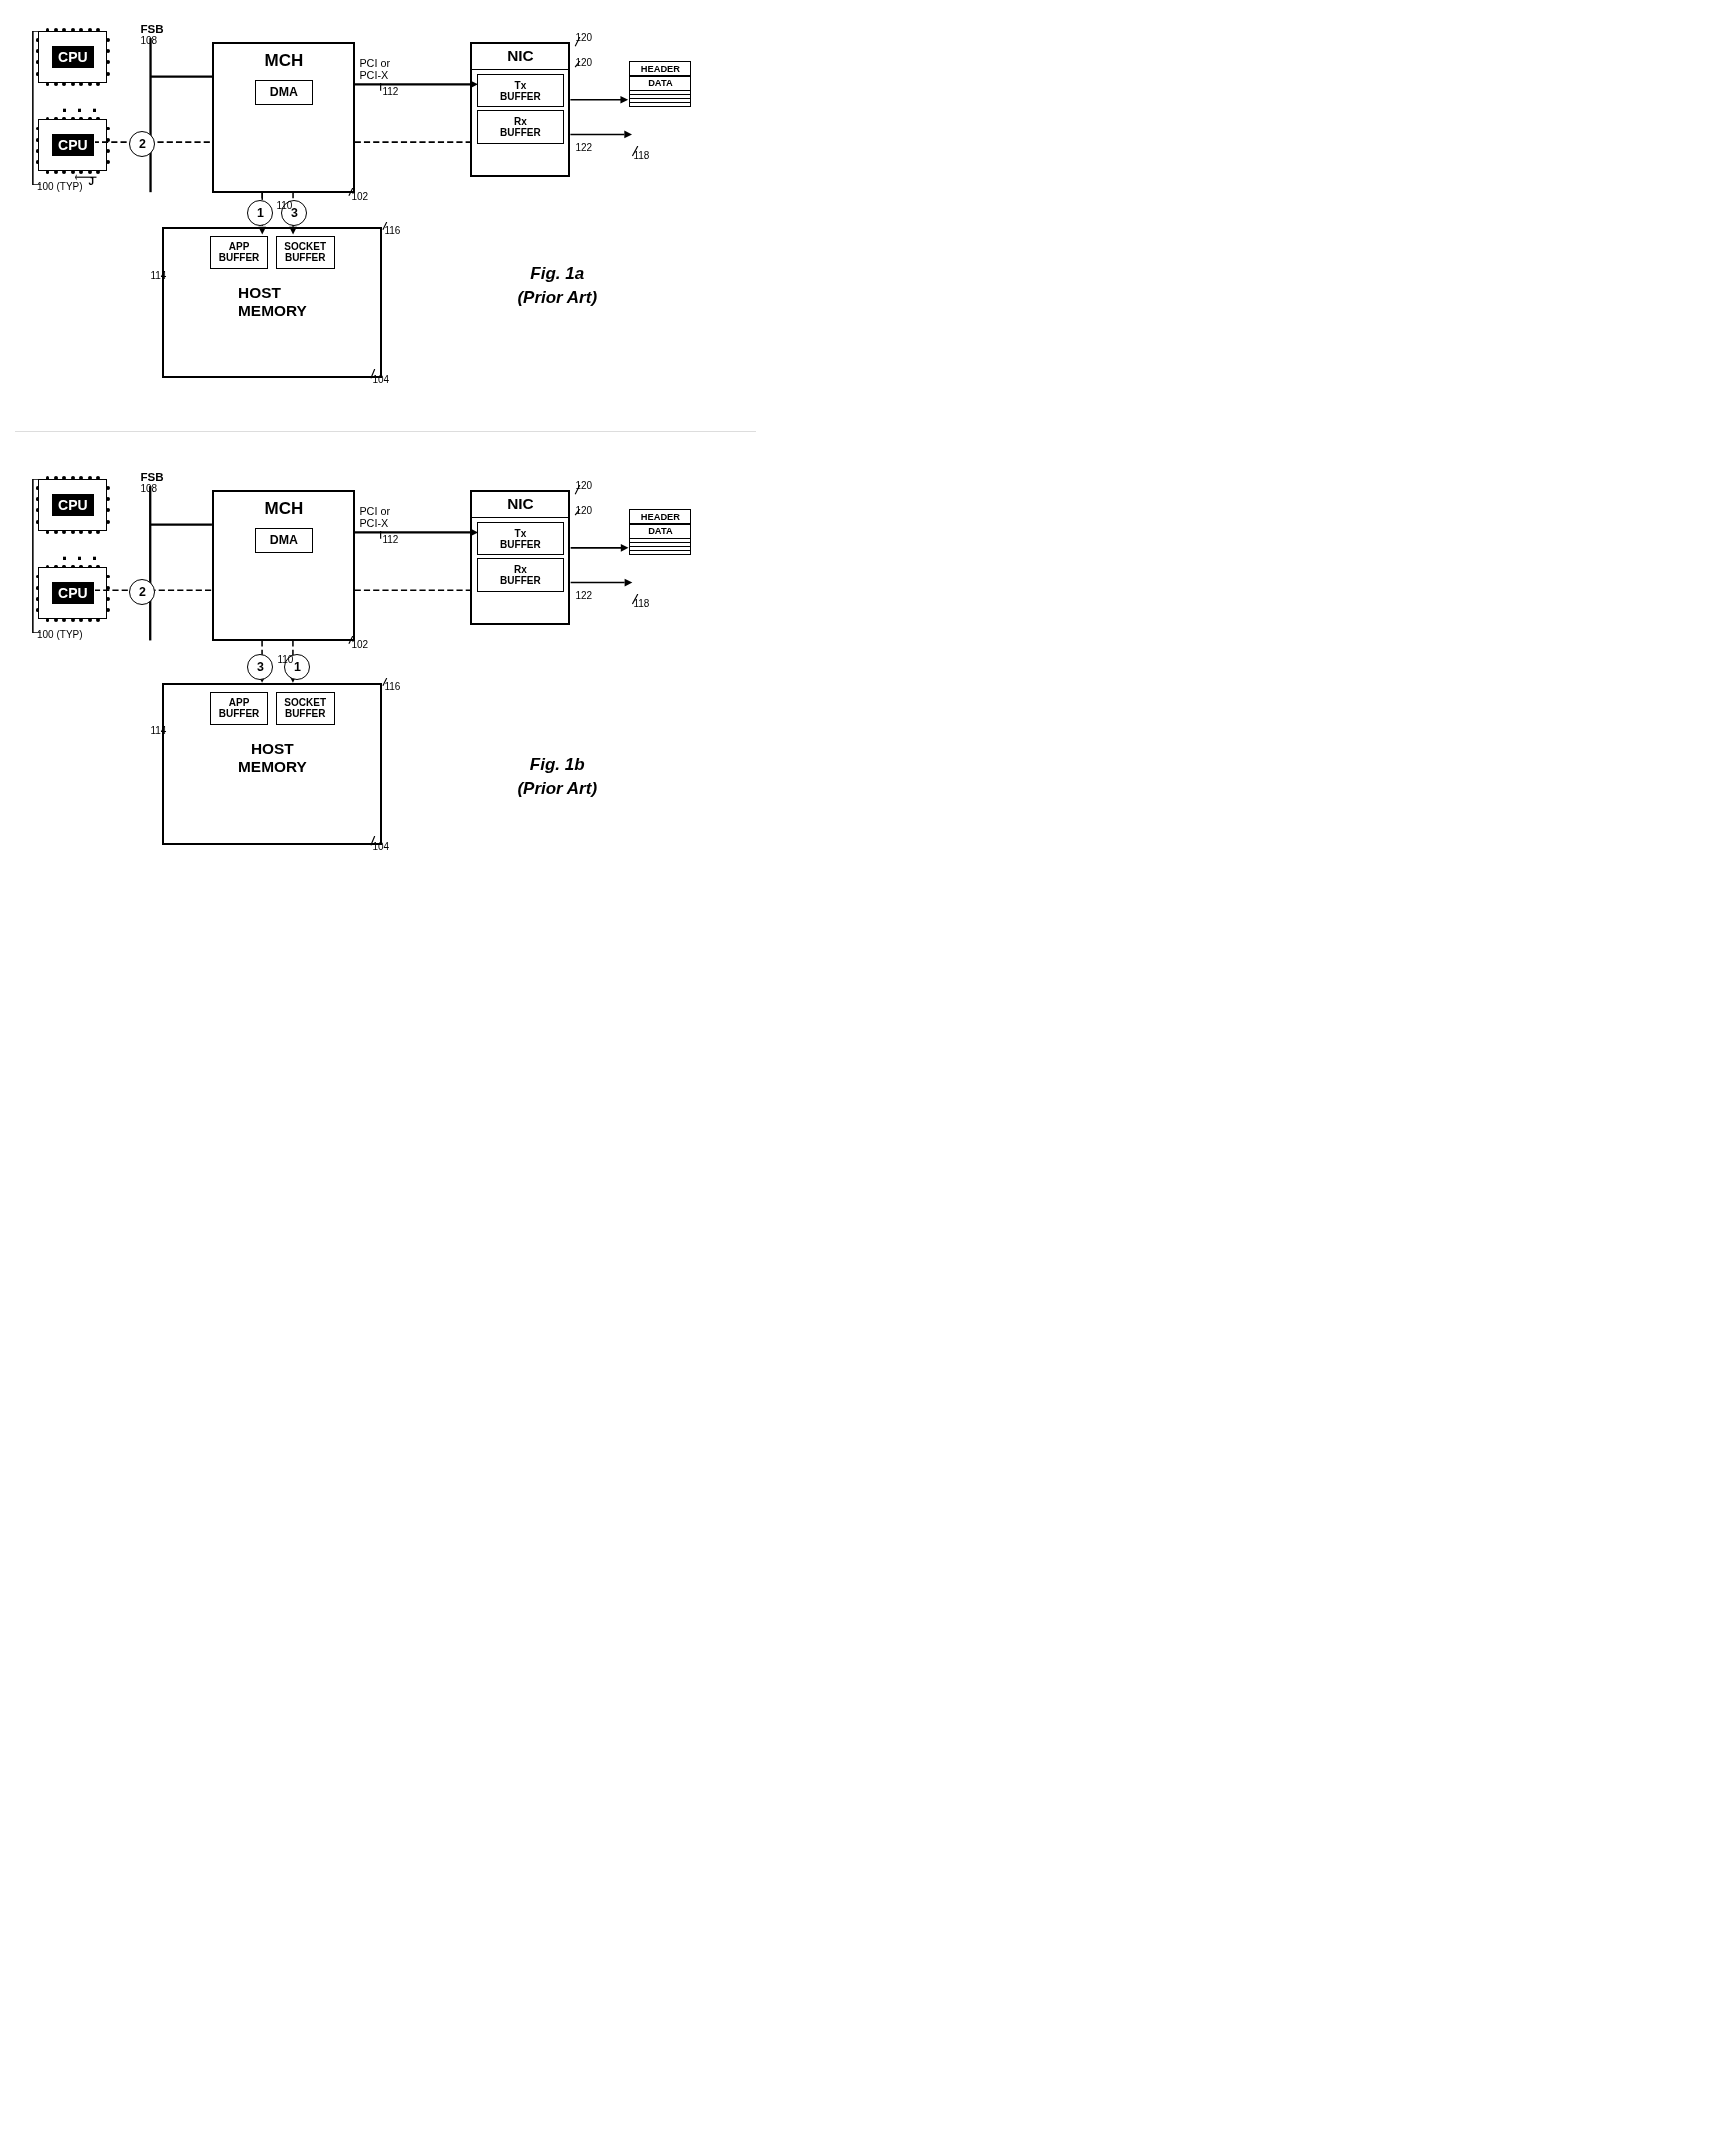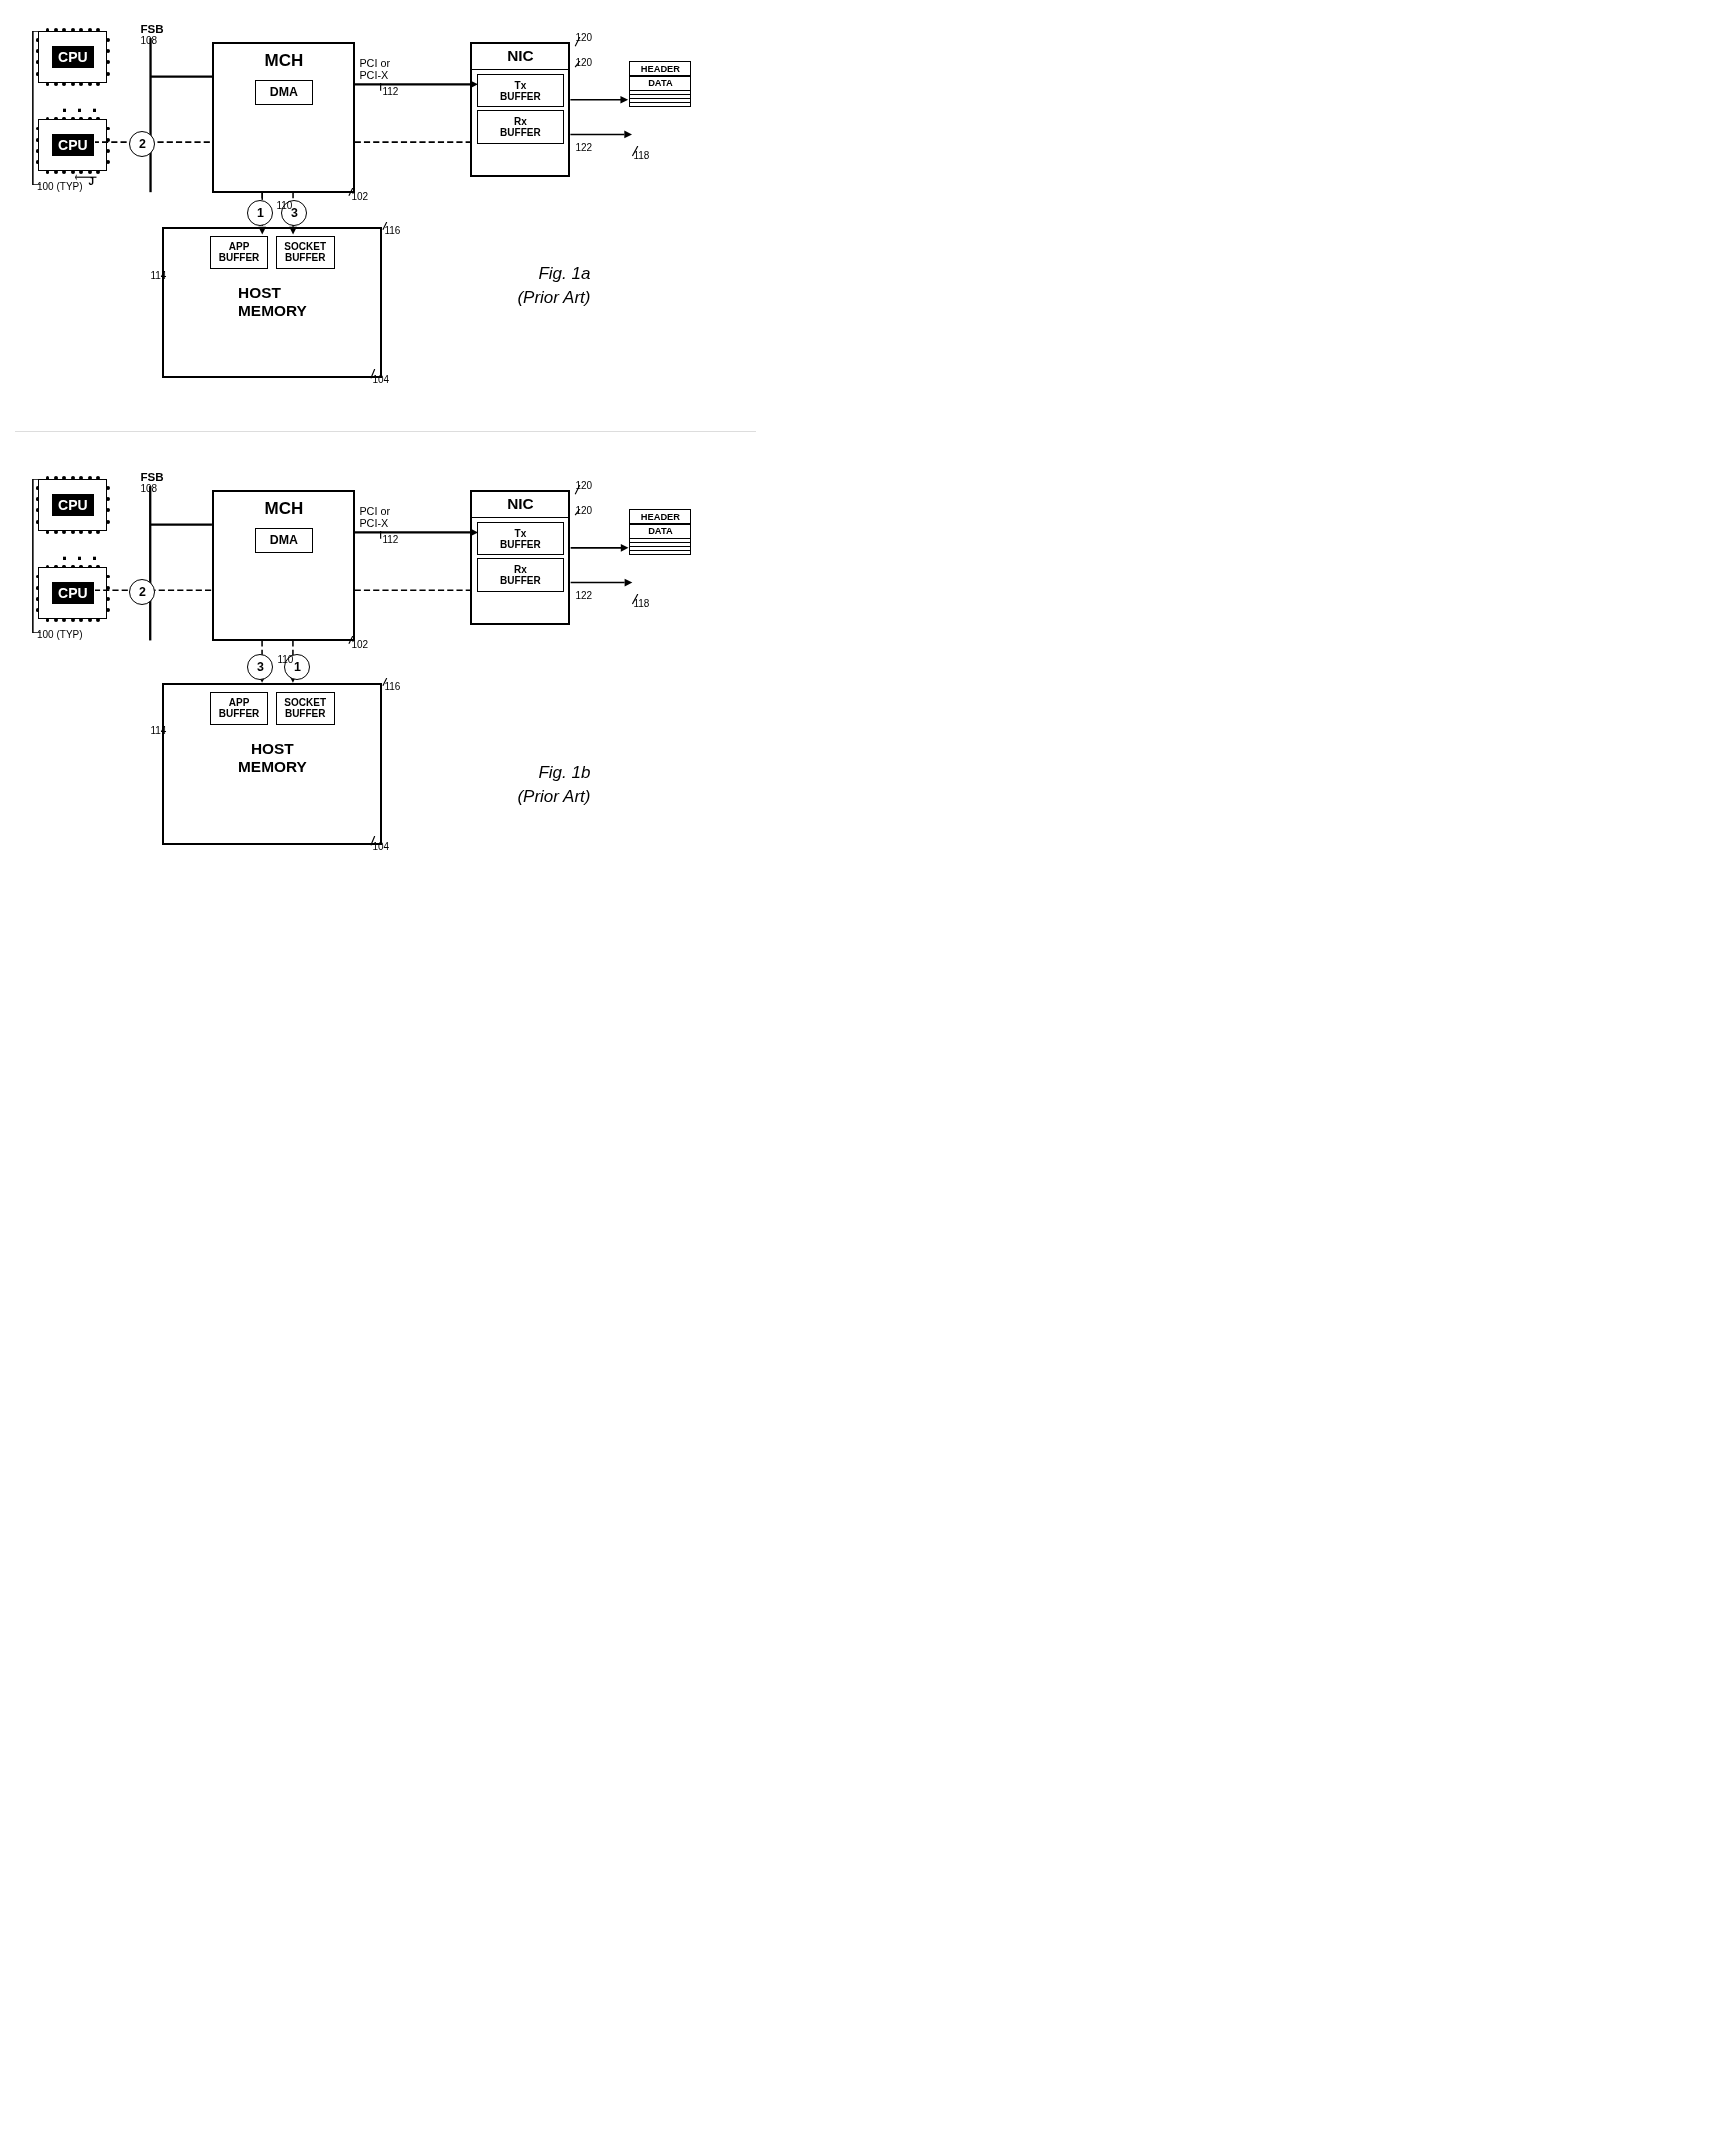--- a/index.html
+++ b/index.html
@@ -46,22 +46,22 @@
       font-size: 12.4px;
       font-weight: bold;
       background: white;
     }
 
     
     .fig-caption {
       position: absolute;
       font-style: italic;
       font-size: 17px;
-      font-weight: normal;
-      text-align: right;
+      font-weight: bold;
+      text-align: center;
       line-height: 1.4;
     }
 
     
     .diagram-svg {
       position: absolute;
       top: 0;
       left: 0;
       width: 100%;
       height: 100%;
@@ -453,21 +453,21 @@
       </svg>
 
       <div style="position:absolute; top:262px; left:135px; font-size:10px;">114</div>
 
       <div class="circle-badge" style="top:191px; left:232px;">3</div>
       <div class="circle-badge" style="top:116px; left:114px;">2</div>
       <div class="circle-badge" style="top:191px; left:269px;">1</div>
 
       <div style="position:absolute; top:191px; left:262px; font-size:10px;">110</div>
 
-      <div class="fig-caption" style="top:298px; left:502px;">
+      <div class="fig-caption" style="top:290px; left:502px;">
         <div>Fig. 1b</div>
         <div>(Prior Art)</div>
       </div>
 
     </div>
 
   </div>
 </div>
 
 

